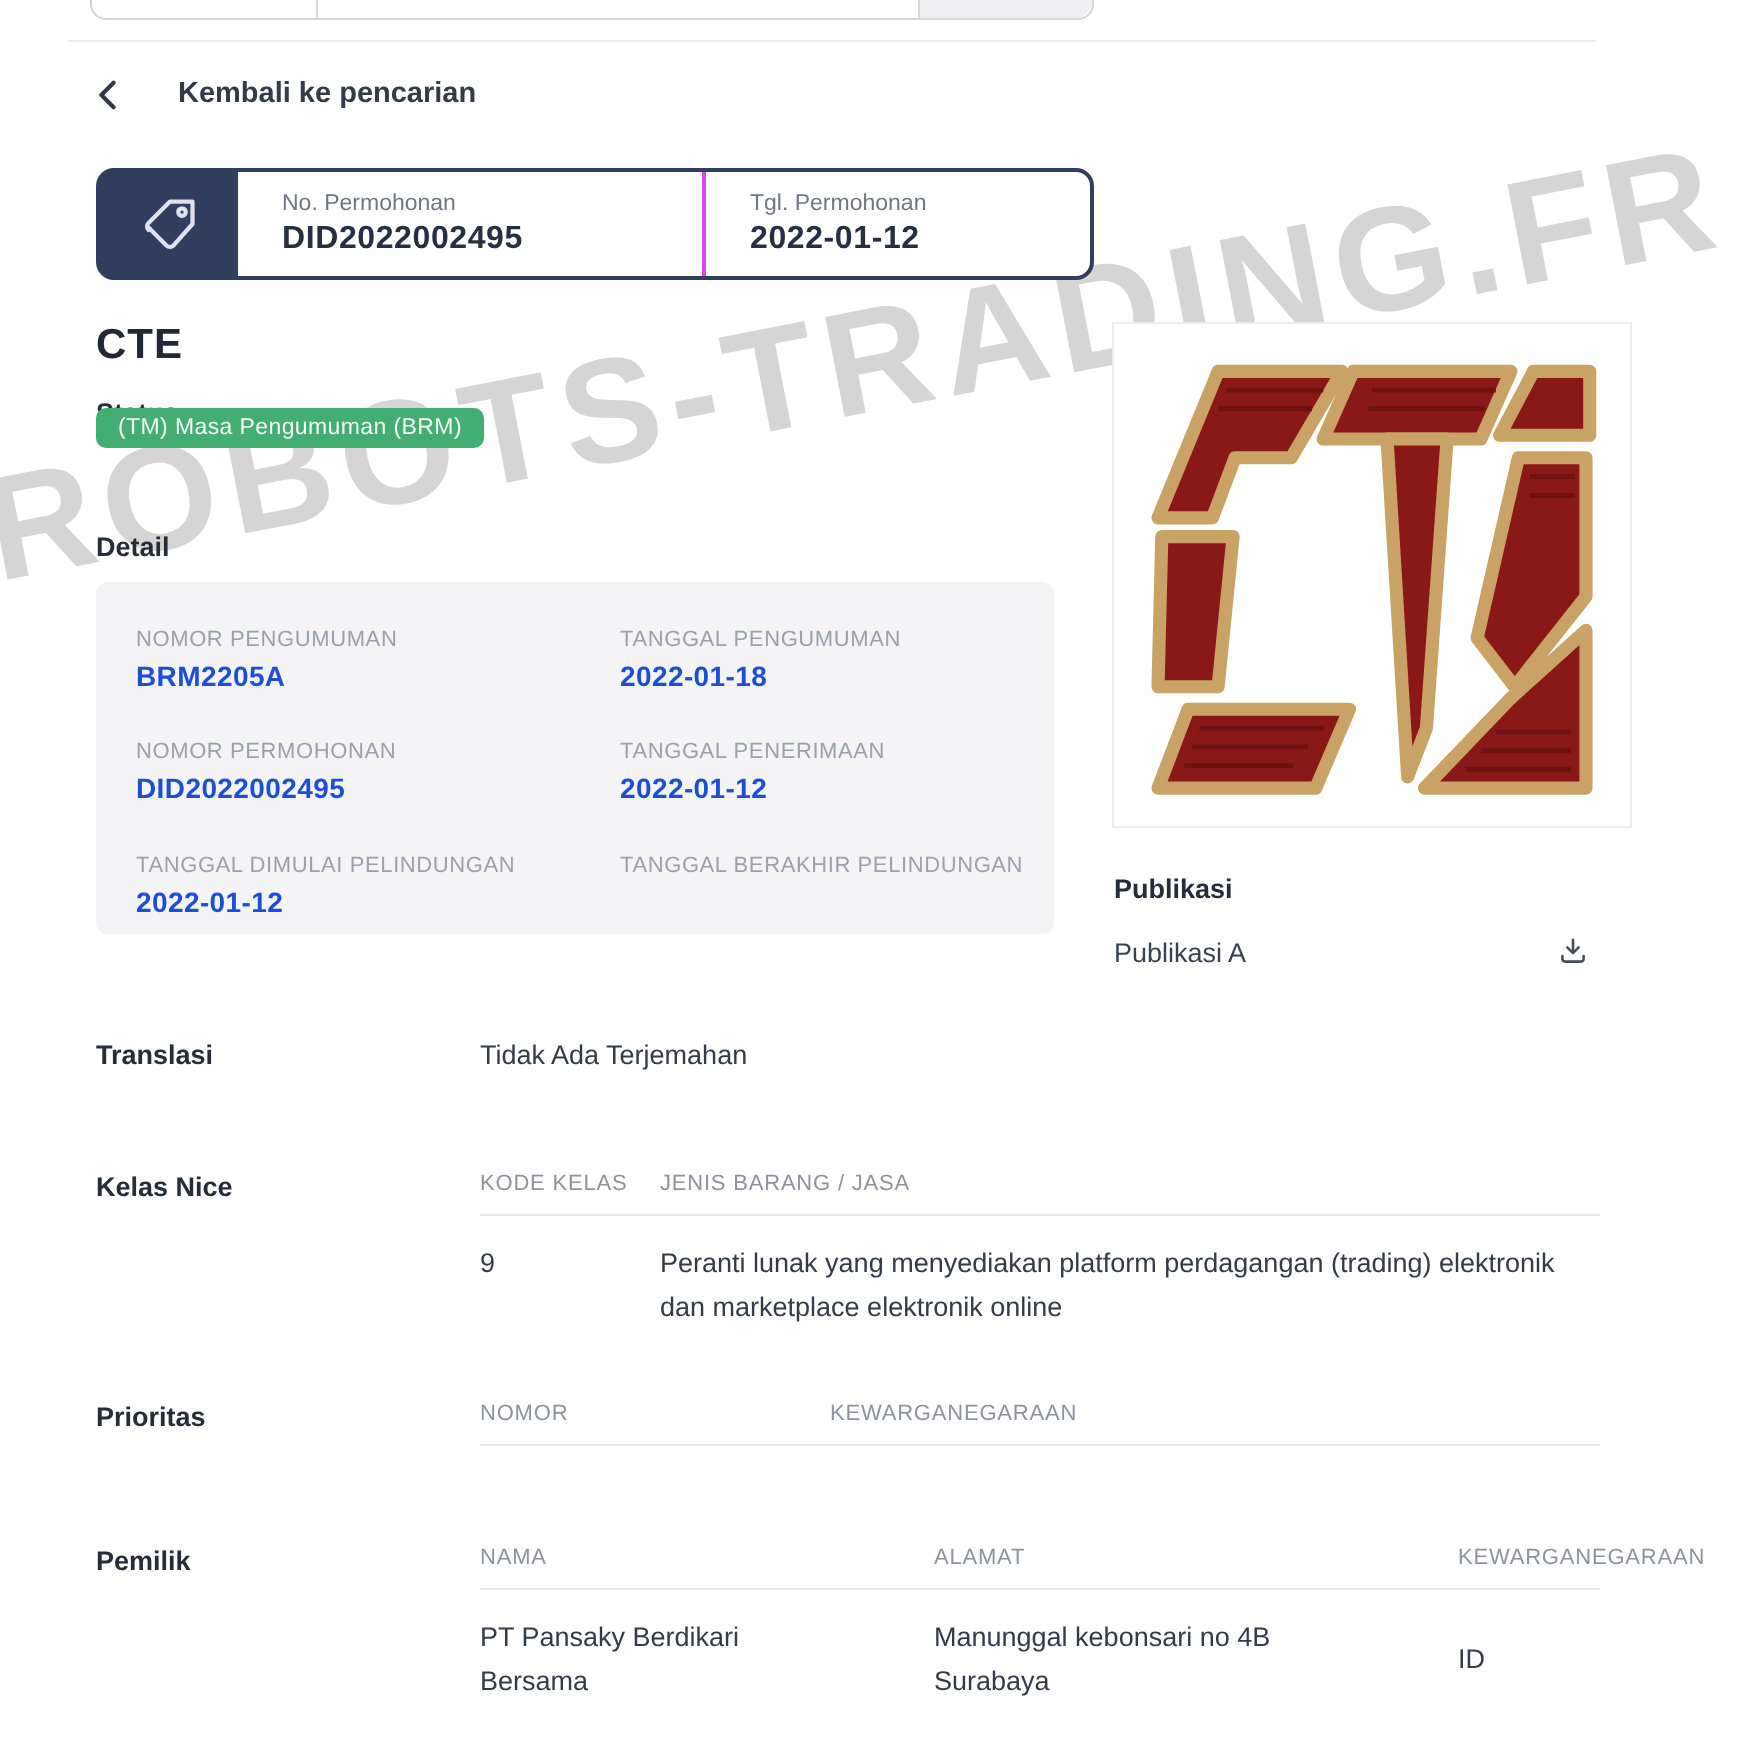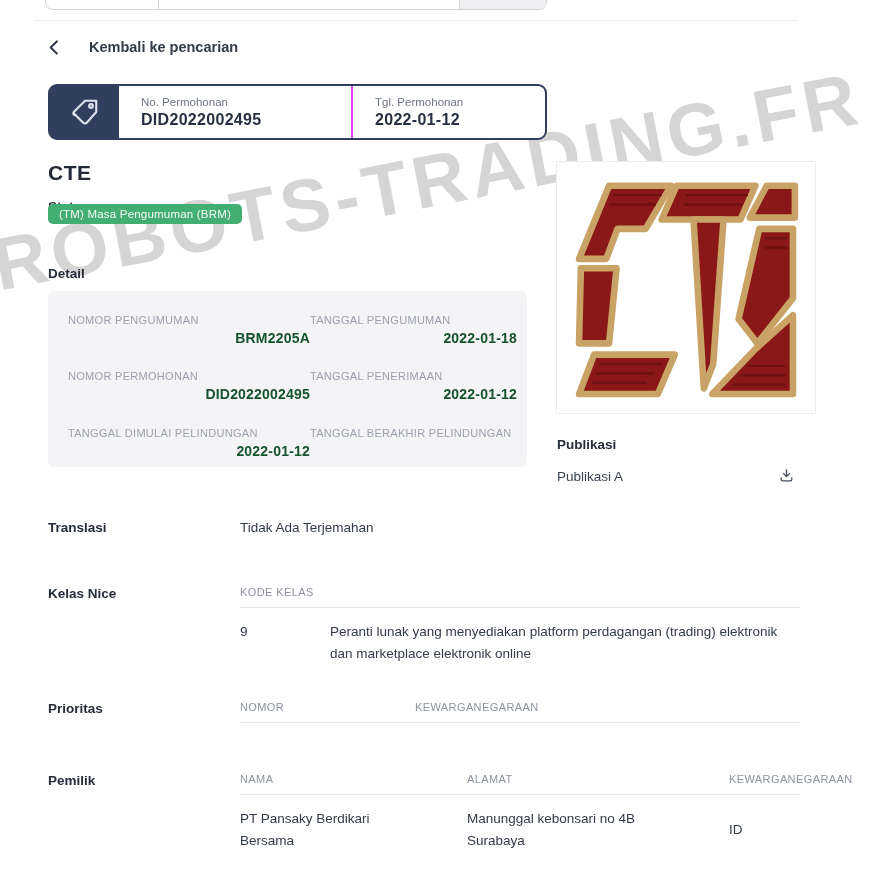--- a/index.html
+++ b/index.html
@@ -41,21 +41,21 @@
   .status-label{left:48px;top:199px;font-size:13.5px;font-weight:700;color:#262d3a;}
   .status-badge{left:48px;top:204px;background:#43ae71;color:rgba(255,255,255,.95);
     font-size:11.5px;padding:4px 11px;border-radius:5px;letter-spacing:.2px;}
 
   
   .detail-label{left:48px;top:266px;font-size:13.5px;font-weight:700;color:#262d3a;}
   .detail-box{left:48px;top:291px;width:479px;height:176px;background:#f4f4f6;border-radius:6px;
     box-sizing:border-box;padding:23px 10px 0 20px;display:grid;
     grid-template-columns:242px 1fr;row-gap:16px;}
   .field .f-label{font-size:11px;color:#9ba1ac;letter-spacing:.3px;}
-  .field .f-value{font-size:14px;font-weight:700;color:#14532d;margin-top:4px;letter-spacing:.2px;text-align:right;}
+  .field .f-value{font-size:14px;font-weight:700;color:#1d4ed8;margin-top:4px;letter-spacing:.2px;}
 
   
   .logo-box{left:556px;top:161px;width:260px;height:253px;border:1px solid #ededf0;
     background:#fff;box-sizing:border-box;display:flex;align-items:center;justify-content:center;}
   .pub-label{left:557px;top:437px;font-size:13.5px;font-weight:700;color:#262d3a;}
   .pub-row{left:557px;top:467px;width:238px;display:flex;align-items:flex-end;justify-content:space-between;}
   .pub-row span{font-size:13.5px;color:#3a4150;}
   .dl-btn{cursor:pointer;display:flex;align-items:center;}
 
   
@@ -179,20 +179,21 @@
     </span>
   </div>
 
   <div class="sec-label" style="top:520px">Translasi</div>
   <div class="sec-value" style="top:520px">Tidak Ada Terjemahan</div>
 
   <div class="sec-label" style="top:586px">Kelas Nice</div>
   <div class="tbl" style="top:586px">
     <div class="tbl-head cols-kelas">
       <div>KODE KELAS</div>
+      <div>JENIS BARANG / JASA</div>
     </div>
     <div class="tbl-row cols-kelas">
       <div>9</div>
       <div style="max-width:450px">Peranti lunak yang menyediakan platform perdagangan (trading) elektronik dan marketplace elektronik online</div>
     </div>
   </div>
 
   <div class="sec-label" style="top:701px">Prioritas</div>
   <div class="tbl" style="top:701px">
     <div class="tbl-head cols-prio">

